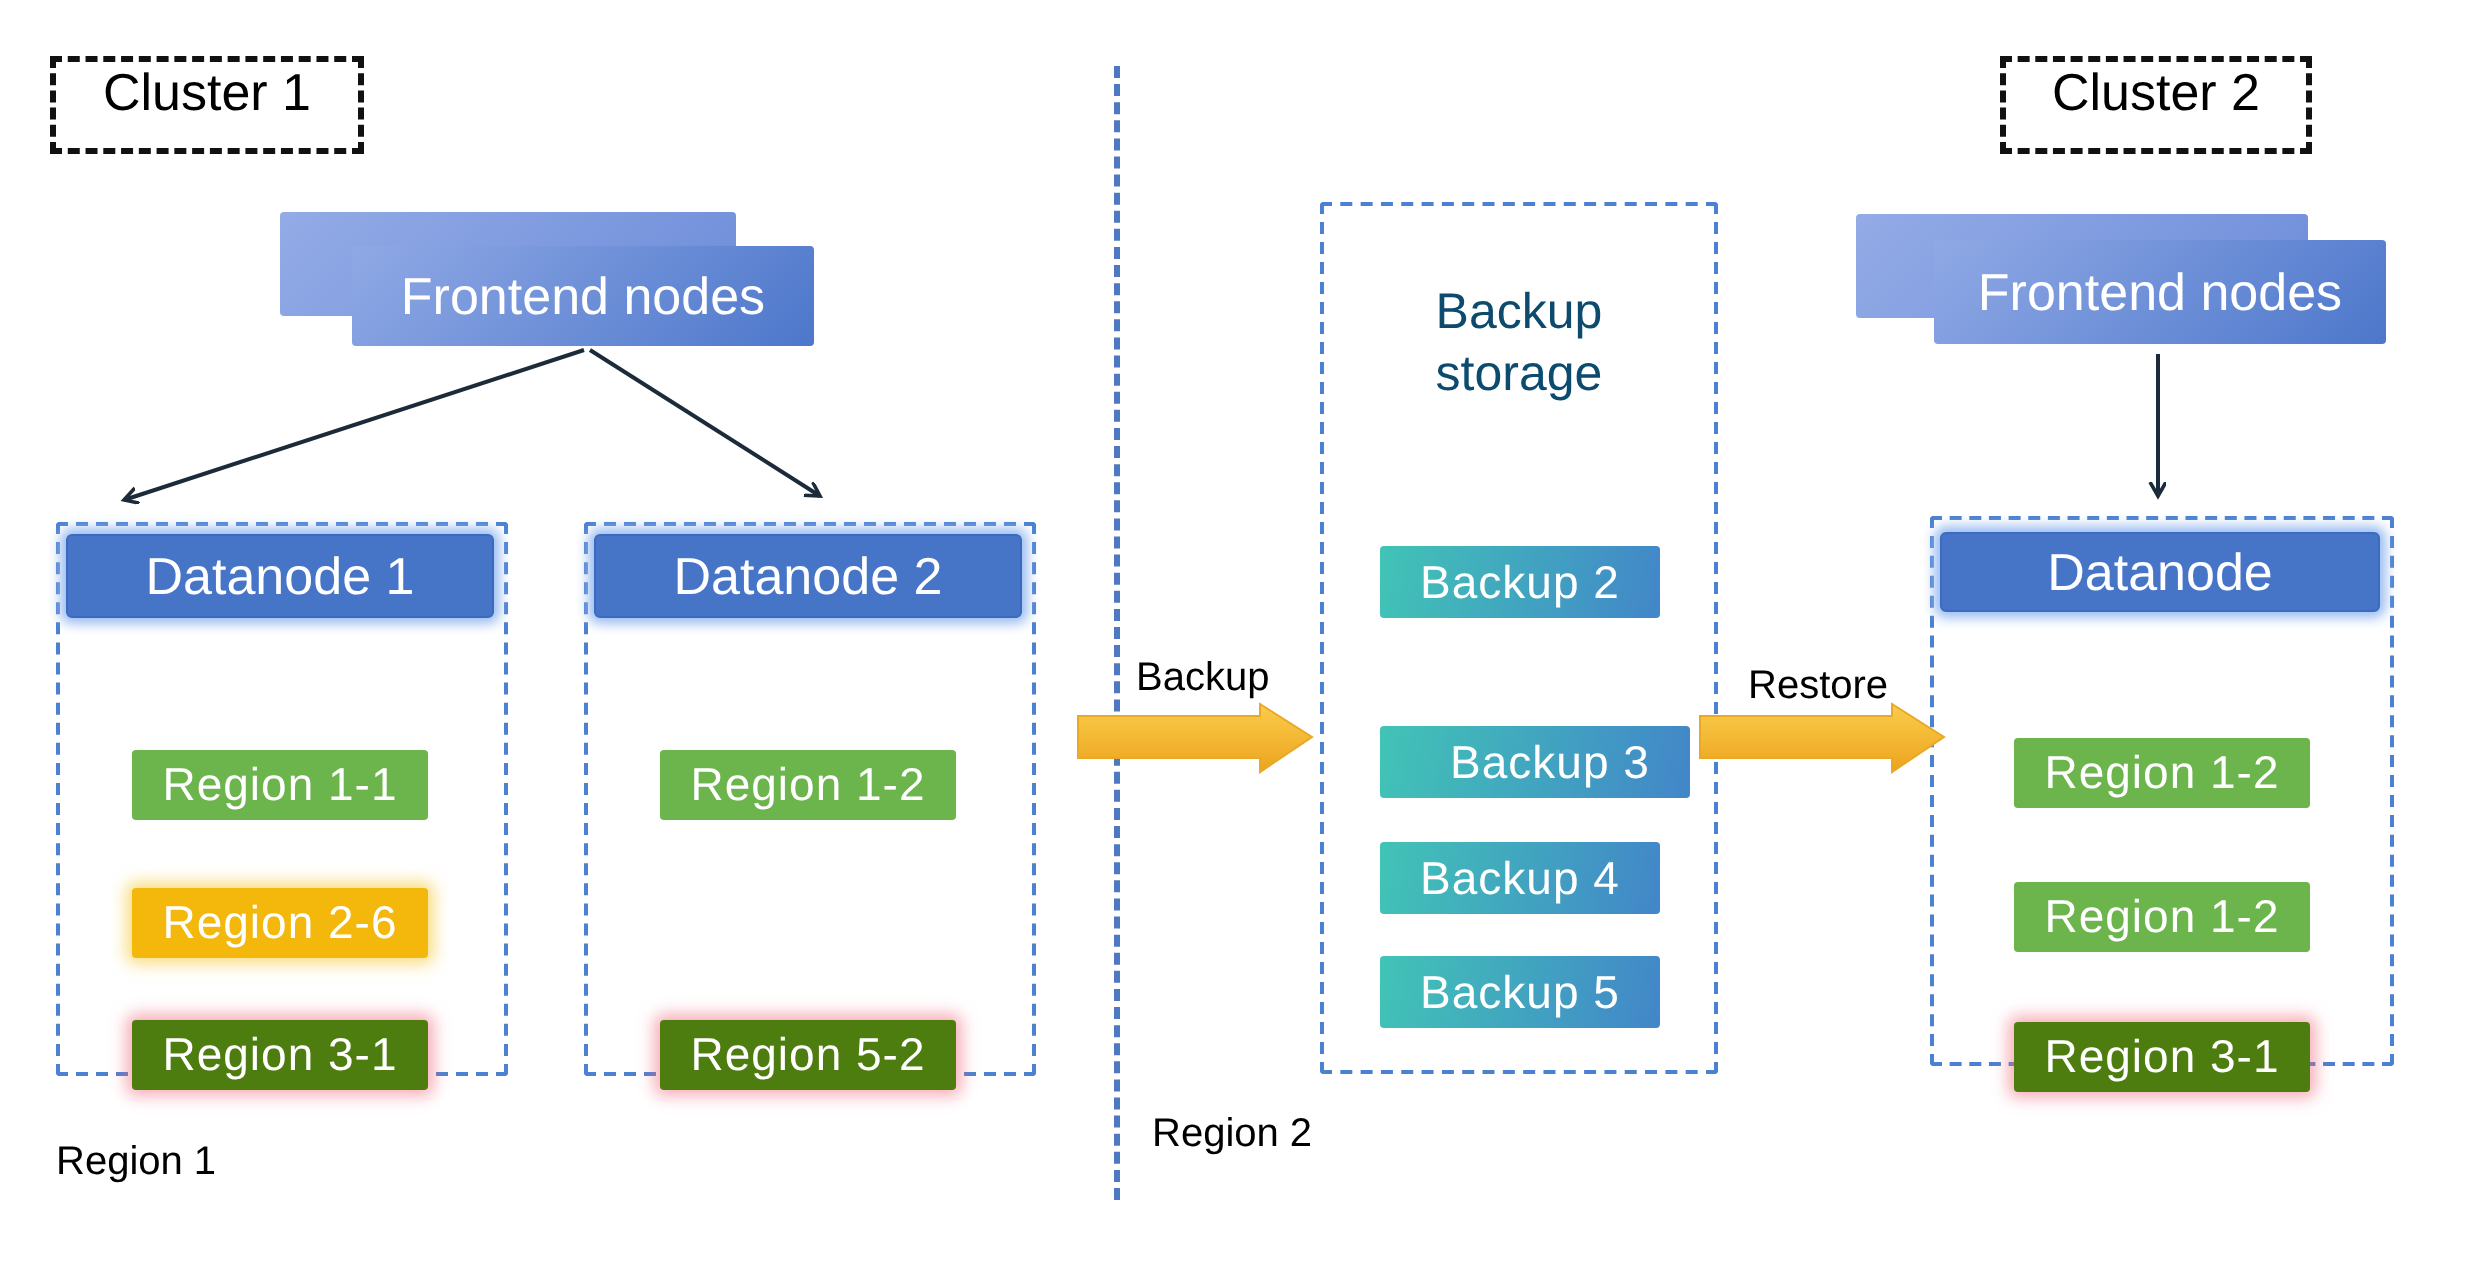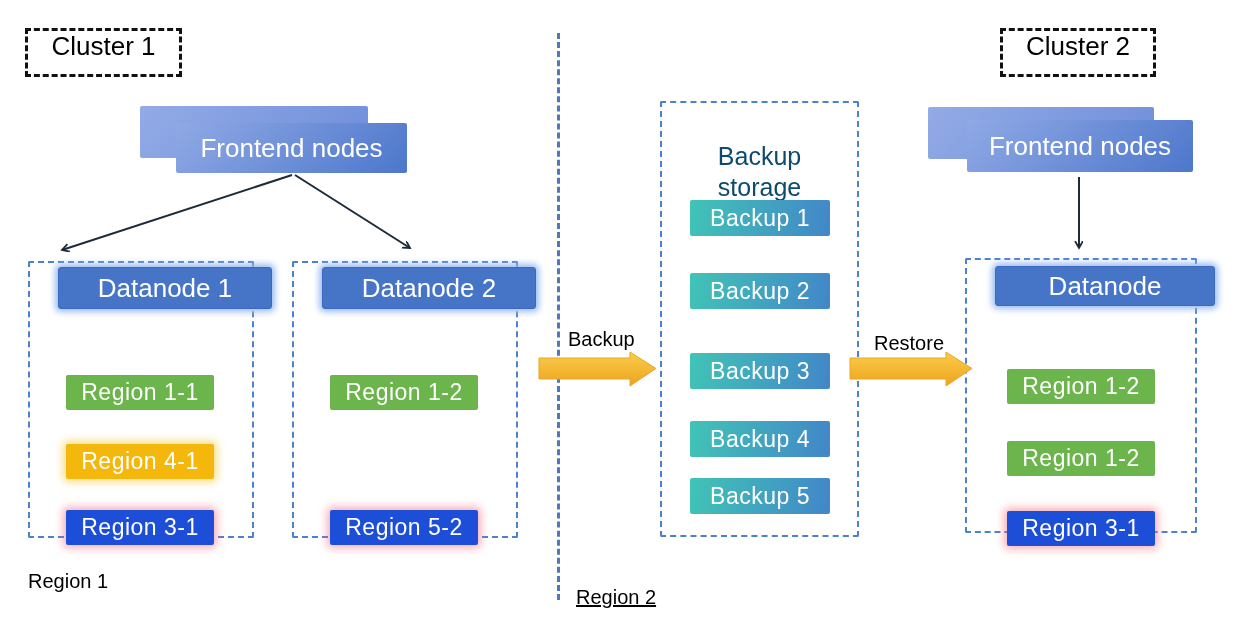--- a/index.html
+++ b/index.html
@@ -13,29 +13,29 @@
     display:flex;align-items:flex-start;justify-content:center;font-size:26px;
   }
   .fe-back{position:absolute;background:linear-gradient(135deg,#93abe6 0%,#6e8dda 100%);border-radius:2px;}
   .fe-front{
     position:absolute;background:linear-gradient(135deg,#90a9e5 0%,#4d77cb 100%);
     color:#fff;font-size:26px;display:flex;align-items:center;justify-content:center;border-radius:2px;
   }
   .dn-header{
     position:absolute;background:#4675c8;color:#fff;font-size:26px;border-radius:3px;
     display:flex;align-items:center;justify-content:center;
-    box-shadow:0 0 6px 3px rgba(150,185,240,0.95);border:1px solid #3c6ac0;margin-left:25px;
+    box-shadow:0 0 6px 3px rgba(150,185,240,0.95);border:1px solid #3c6ac0;
   }
   .region{
     position:absolute;width:148px;height:35px;color:#fff;font-size:23px;border-radius:2px;
     display:flex;align-items:center;justify-content:center;letter-spacing:0.5px;margin-top:33px;
   }
   .region.green{background:#6cb44c;}
   .region.yellow{background:#f4b70b;box-shadow:0 0 8px 3px rgba(247,198,46,0.6);}
-  .region.red{background:#1d4ed8;box-shadow:0 0 8px 3px rgba(240,105,125,0.55);}
+  .region.red{background:#4d7c0f;box-shadow:0 0 8px 3px rgba(240,105,125,0.55);}
   .bs-title{position:absolute;top:10px;left:35px;right:35px;text-align:center;font-size:25px;line-height:31px;color:#0c4a6e;margin-top:28px;}
   .backup-chip{
     position:absolute;left:28px;width:140px;height:36px;border-radius:2px;
     background:linear-gradient(100deg,#41c4b6 0%,#4286c9 100%);
     color:#fff;font-size:23px;display:flex;align-items:center;justify-content:center;letter-spacing:0.5px;
   }
   .vline{position:absolute;left:557px;top:33px;height:567px;width:0;border-left:3px dashed #4e79c0;}
   .small-label{position:absolute;font-size:20px;color:#000;white-space:nowrap;}
   #overlay{position:absolute;left:0;top:0;z-index:10;pointer-events:none;}
 </style>
@@ -64,48 +64,45 @@
   </div>
 
   <div class="panel" style="left:28px;top:261px;width:222px;height:273px;">
     <div class="dn-header" style="left:3px;top:4px;width:212px;height:40px;">
       <span>Datanode 1</span>
     </div>
     <div class="region green" style="left:36px;top:79px;">
       <span>Region 1-1</span>
     </div>
     <div class="region yellow" style="left:36px;top:148px;">
-      <span>Region 4-1</span>
+      <span>Region 2-6</span>
     </div>
     <div class="region red" style="left:36px;top:214px;">
       <span>Region 3-1</span>
     </div>
   </div>
 
   <div class="panel" style="left:292px;top:261px;width:222px;height:273px;">
     <div class="dn-header" style="left:3px;top:4px;width:212px;height:40px;">
       <span>Datanode 2</span>
     </div>
     <div class="region green" style="left:36px;top:79px;">
       <span>Region 1-2</span>
     </div>
     <div class="region red" style="left:36px;top:214px;">
       <span>Region 5-2</span>
     </div>
   </div>
 
   <div class="panel" style="left:660px;top:101px;width:195px;height:432px;">
     <div class="bs-title">Backup storage</div>
-    <div class="backup-chip" style="top:97px;">
-      <span>Backup 1</span>
-    </div>
     <div class="backup-chip" style="top:170px;">
       <span>Backup 2</span>
     </div>
-    <div class="backup-chip" style="top:250px;">
+    <div class="backup-chip" style="top:260px;padding-left:15px;">
       <span>Backup 3</span>
     </div>
     <div class="backup-chip" style="top:318px;">
       <span>Backup 4</span>
     </div>
     <div class="backup-chip" style="top:375px;">
       <span>Backup 5</span>
     </div>
   </div>
 
@@ -121,21 +118,21 @@
     </div>
     <div class="region red" style="left:40px;top:218px;">
       <span>Region 3-1</span>
     </div>
   </div>
 
   <div class="small-label" style="left:568px;top:328px;">Backup</div>
   <div class="small-label" style="left:874px;top:332px;">Restore</div>
 
   <div class="small-label" style="left:28px;top:570px;">Region 1</div>
-  <div class="small-label" style="left:576px;top:586px;text-decoration:underline;">Region 2</div>
+  <div class="small-label" style="left:576px;top:556px;">Region 2</div>
 
   <svg id="overlay" width="1234" height="632" viewBox="0 0 1234 632">
     <defs>
       <linearGradient id="gold" x1="0" y1="0" x2="0" y2="1">
         <stop offset="0" stop-color="#f9cd4b"></stop>
         <stop offset="1" stop-color="#eda31d"></stop>
       </linearGradient>
       <marker id="ah" markerWidth="12" markerHeight="12" refX="7" refY="4" orient="auto" markerUnits="userSpaceOnUse">
         <path d="M0,0 L7,4 L0,8" fill="none" stroke="#1c2b3a" stroke-width="1.8"></path>
       </marker>

